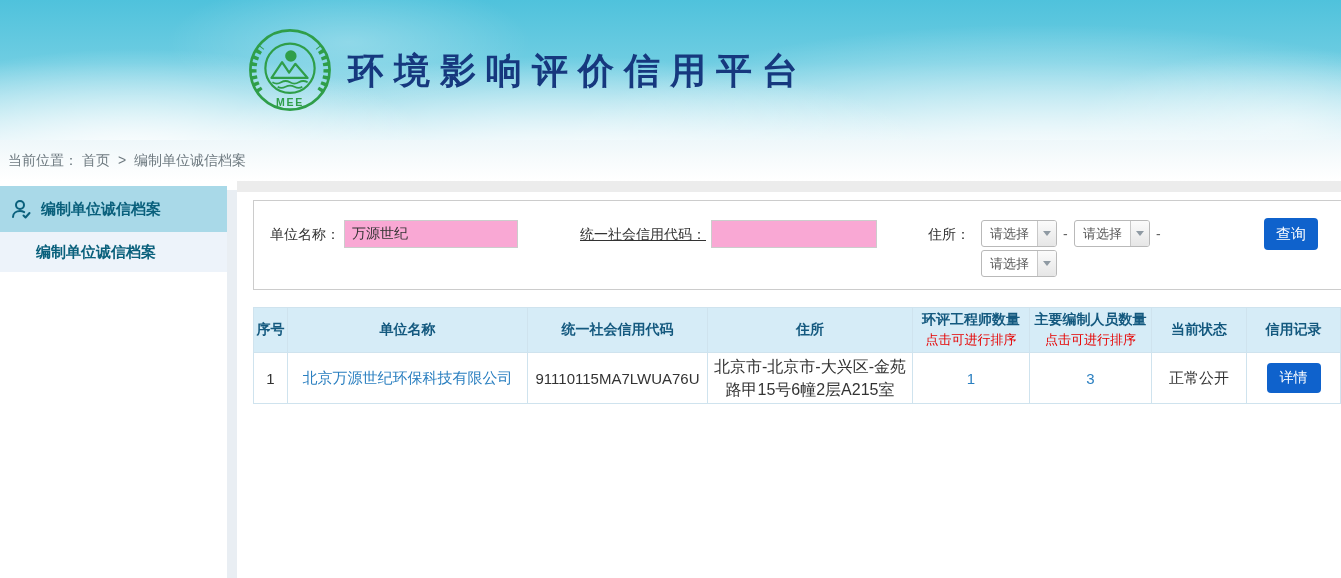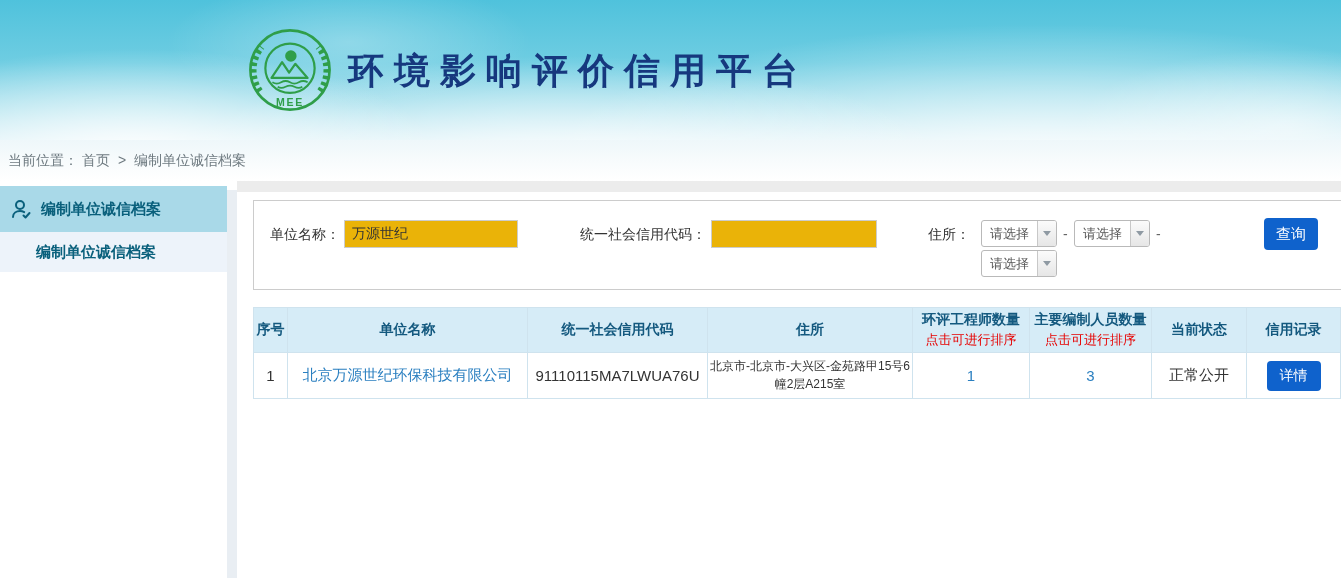--- a/index.html
+++ b/index.html
@@ -44,24 +44,24 @@
   .side-item.active { top:186px; height:46px; background:#a9d9e8; }
   .side-item.sub    { top:232px; height:40px; background:#edf3fa; padding-left:36px; }
   .side-item.active .icon { margin:0 8px 0 9px; width:24px; height:24px; flex:0 0 24px; }
   
   .panel {
     position:absolute; left:253px; top:200px; width:1281px; height:90px;
     background:#fff; border:1px solid #ccc;
   }
   .panel .lbl { position:absolute; color:#333; font-size:14px; line-height:28px; text-align:right; white-space:nowrap; }
   .lbl1 { left:0;   top:19px; width:86px; }
-  .lbl2 { left:300px; top:19px; width:152px; }
+  .lbl2 { left:300px; top:19px; width:152px;text-decoration:underline; }
   .lbl3 { left:640px; top:19px; width:76px; }
   .txt {
-    position:absolute; height:28px; border:1px solid #ccc; background:#eab308;
+    position:absolute; height:28px; border:1px solid #ccc; background:#f9a8d4;
     font:14px "Liberation Sans","DejaVu Sans",sans-serif; color:#333; padding:0 7px; outline:none;
   }
   .inp1 { left:90px;  top:19px; width:174px; }
   .inp2 { left:457px; top:19px; width:166px; }
   .sel {
     position:absolute; width:76px; height:27px; background:#fff;
     border:1px solid #b9b9b9; border-radius:3px; display:flex; align-items:center; cursor:pointer;
   }
   .sel .sel-txt { flex:1; padding-left:8px; font-size:13px; color:#555; }
   .sel .sel-arrow {
@@ -84,21 +84,21 @@
     position:absolute; left:253px; top:307px; width:1087px;
     border-collapse:collapse; table-layout:fixed;
   }
   .grid th, .grid td { border:1px solid #cfe3ee; text-align:center; vertical-align:middle; }
   .grid th {
     height:45px; background:#d6ecf7; color:#14597f; font-size:14px; font-weight:bold; padding:2px;
   }
   .grid td { height:46px; background:#fff; font-size:15px; color:#333; padding:2px; }
   .sort-hint { display:block; color:#e60000; font-size:13px; font-weight:normal; margin-top:2px; cursor:pointer; }
   .link { color:#2a7fc0; cursor:pointer; text-decoration:none; }
-  td.addr { font-size:12px; line-height:1.45; color:#333; }
+  td.addr { font-size:16px; line-height:1.45; color:#333; }
   .btn-detail {
     background:#0f62cc; color:#fff; border:none; border-radius:4px;
     padding:6px 13px; font:14px "Liberation Sans","DejaVu Sans",sans-serif; cursor:pointer;
   }
 </style>
 </head>
 <body>
 
 <div class="screen">
 

